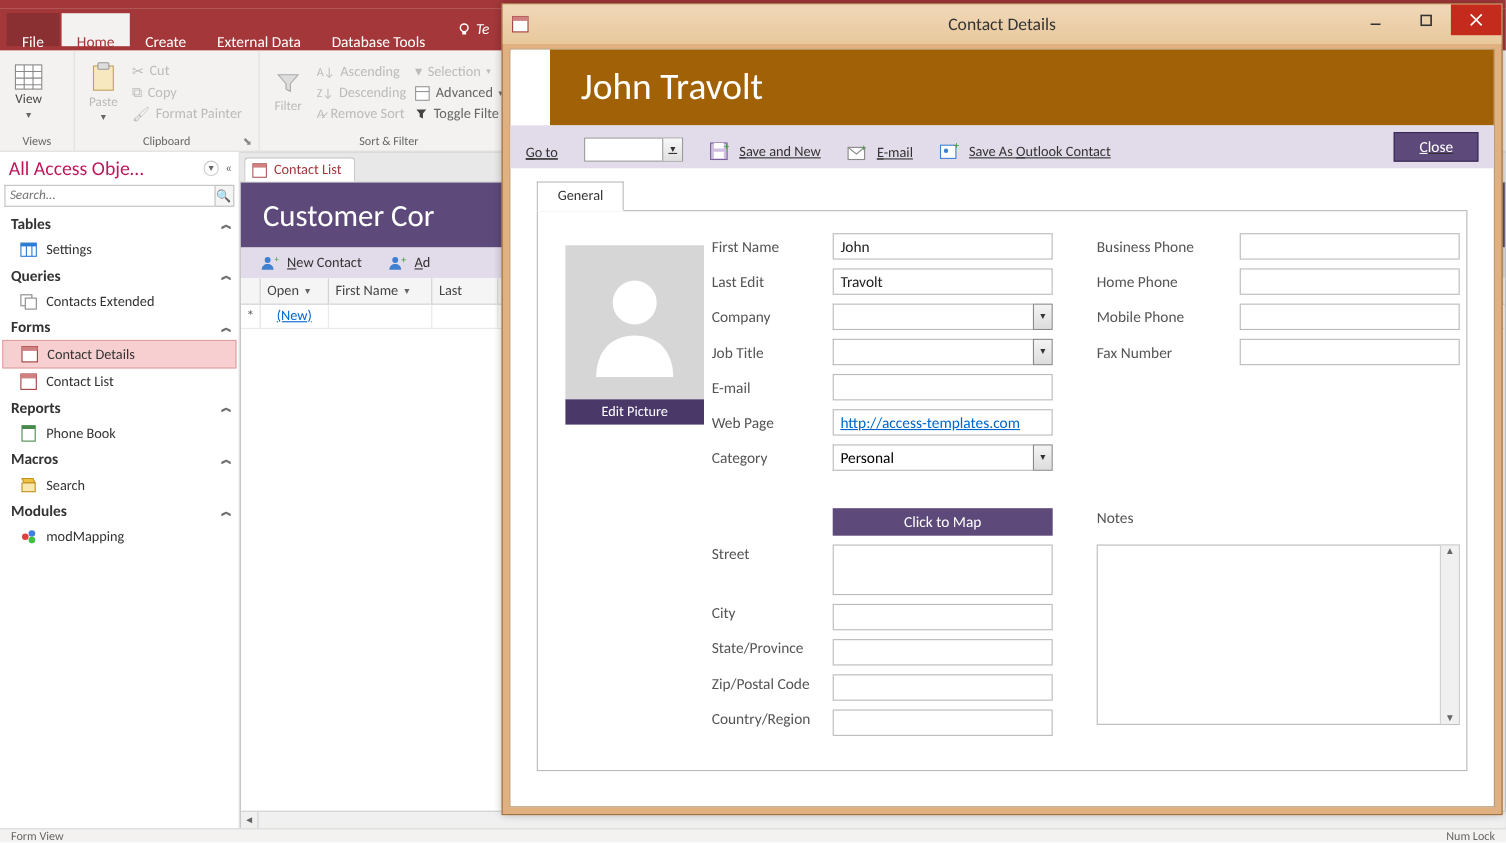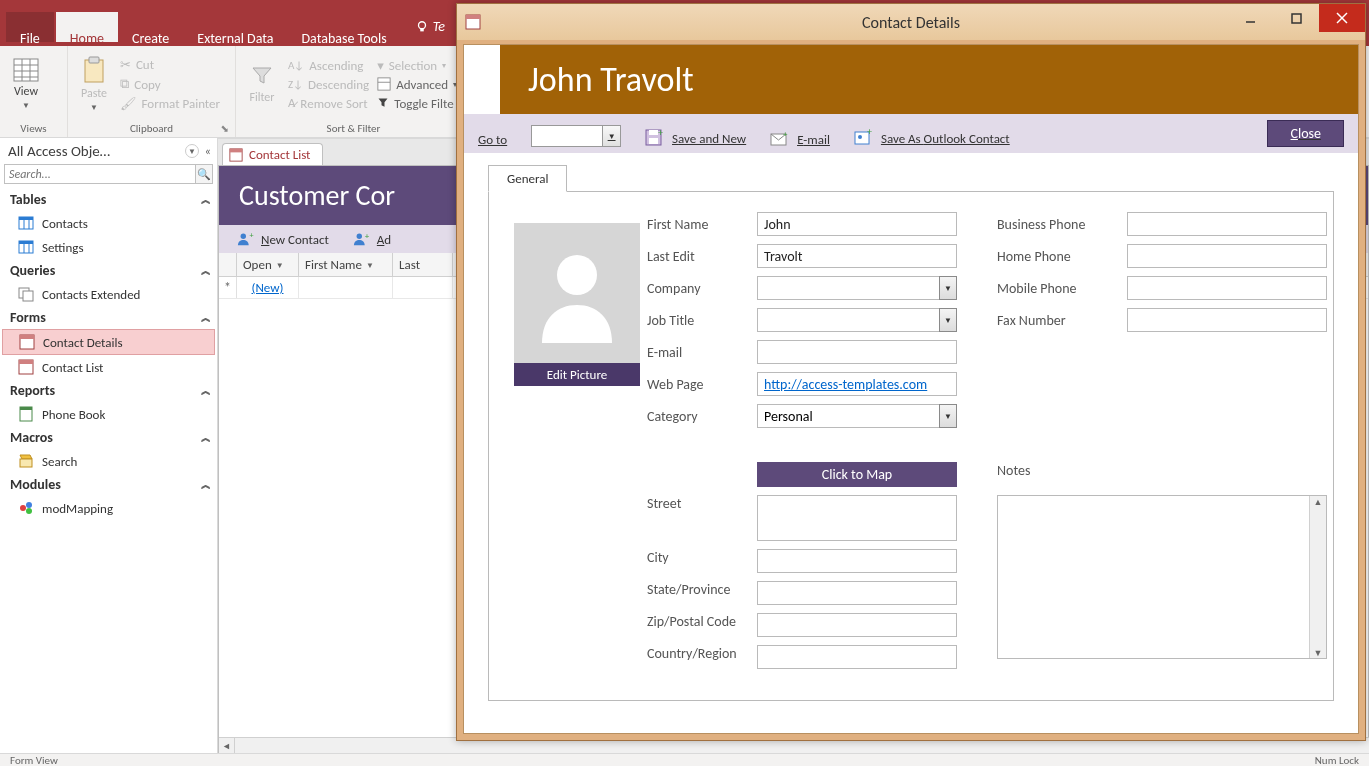--- a/index.html
+++ b/index.html
@@ -19,21 +19,21 @@
 .rb-items { display: flex; height: 72px; }
 .rb-big { width: 44px; display: flex; flex-direction: column; align-items: center; justify-content: center; gap: 2px; color: #444; font-size: 12px; }
 .rb-big .caret { font-size: 8px; color: #666; }
 .rb-small-col { display: flex; flex-direction: column; justify-content: center; gap: 4px; padding: 0 4px; }
 .rb-small { display: flex; align-items: center; gap: 5px; color: #666; font-size: 13px; }
 .disabled { color: #bbb !important; }
 
 
 .nav-pane { position: absolute; left: 0; top: 138px; width: 218px; bottom: 13px; border-right: 1px solid #d9d9d9; background: #fff; }
 .nav-header { display: flex; align-items: center; padding: 4px 4px 2px 8px; }
-.nav-title { font-size: 15px; color: #404040; flex: 1; white-space: nowrap; overflow: hidden; }
+.nav-title { font-size: 18px; color: #be185d; flex: 1; white-space: nowrap; overflow: hidden; }
 .nav-collapse { color: #666; font-size: 12px; padding: 0 2px; }
 .nav-search { margin: 2px 4px 4px 4px; display: flex; }
 .nav-search input { flex: 1; border: 1px solid #c0c0c0; border-right: none; font-size: 12px; padding: 2px 4px; font-style: italic; color: #888; }
 .nav-search .sbtn { width: 18px; border: 1px solid #c0c0c0; background: #f4f4f4; display: flex; align-items: center; justify-content: center; font-size: 11px; }
 .nav-cat { font-weight: 600; font-size: 14px; padding: 3px 6px 3px 10px; display: flex; justify-content: space-between; align-items: center; color: #333; }
 .nav-cat .chev { font-size: 10px; color: #666; }
 .nav-item { display: flex; align-items: center; gap: 8px; padding: 4px 6px 4px 18px; font-size: 13px; }
 .nav-item.selected { background: #f8cfd0; border: 1px solid #e0a0a2; margin: 0 2px; padding-left: 16px; }
 .ni-icon { width: 16px; height: 16px; }
 
@@ -220,29 +220,20 @@
       <span>Tables</span>
       <span class="chev">︽</span>
     </div>
   <div class="nav-item">
       <svg class="ni-icon" viewBox="0 0 16 16">
         <rect x="1" y="2" width="14" height="12" fill="#fff" stroke="#2b7cd3"></rect>
         <rect x="1" y="2" width="14" height="3" fill="#2b7cd3"></rect>
         <line x1="6" y1="2" x2="6" y2="14" stroke="#2b7cd3"></line>
         <line x1="11" y1="2" x2="11" y2="14" stroke="#2b7cd3"></line>
       </svg>
-      <span>Contacts</span>
-    </div>
-  <div class="nav-item">
-      <svg class="ni-icon" viewBox="0 0 16 16">
-        <rect x="1" y="2" width="14" height="12" fill="#fff" stroke="#2b7cd3"></rect>
-        <rect x="1" y="2" width="14" height="3" fill="#2b7cd3"></rect>
-        <line x1="6" y1="2" x2="6" y2="14" stroke="#2b7cd3"></line>
-        <line x1="11" y1="2" x2="11" y2="14" stroke="#2b7cd3"></line>
-      </svg>
       <span>Settings</span>
     </div>
   <div class="nav-cat">
       <span>Queries</span>
       <span class="chev">︽</span>
     </div>
   <div class="nav-item">
       <svg class="ni-icon" viewBox="0 0 16 16">
         <rect x="1" y="2" width="10" height="10" fill="#fff" stroke="#888"></rect>
         <rect x="5" y="5" width="10" height="10" fill="#fff" stroke="#888"></rect>

